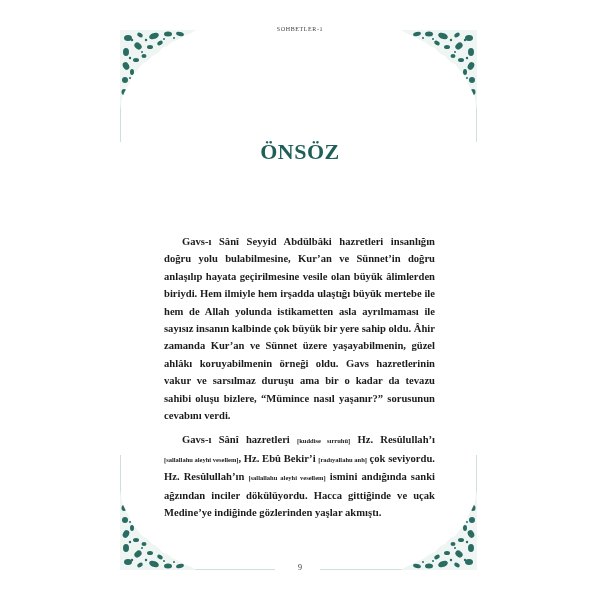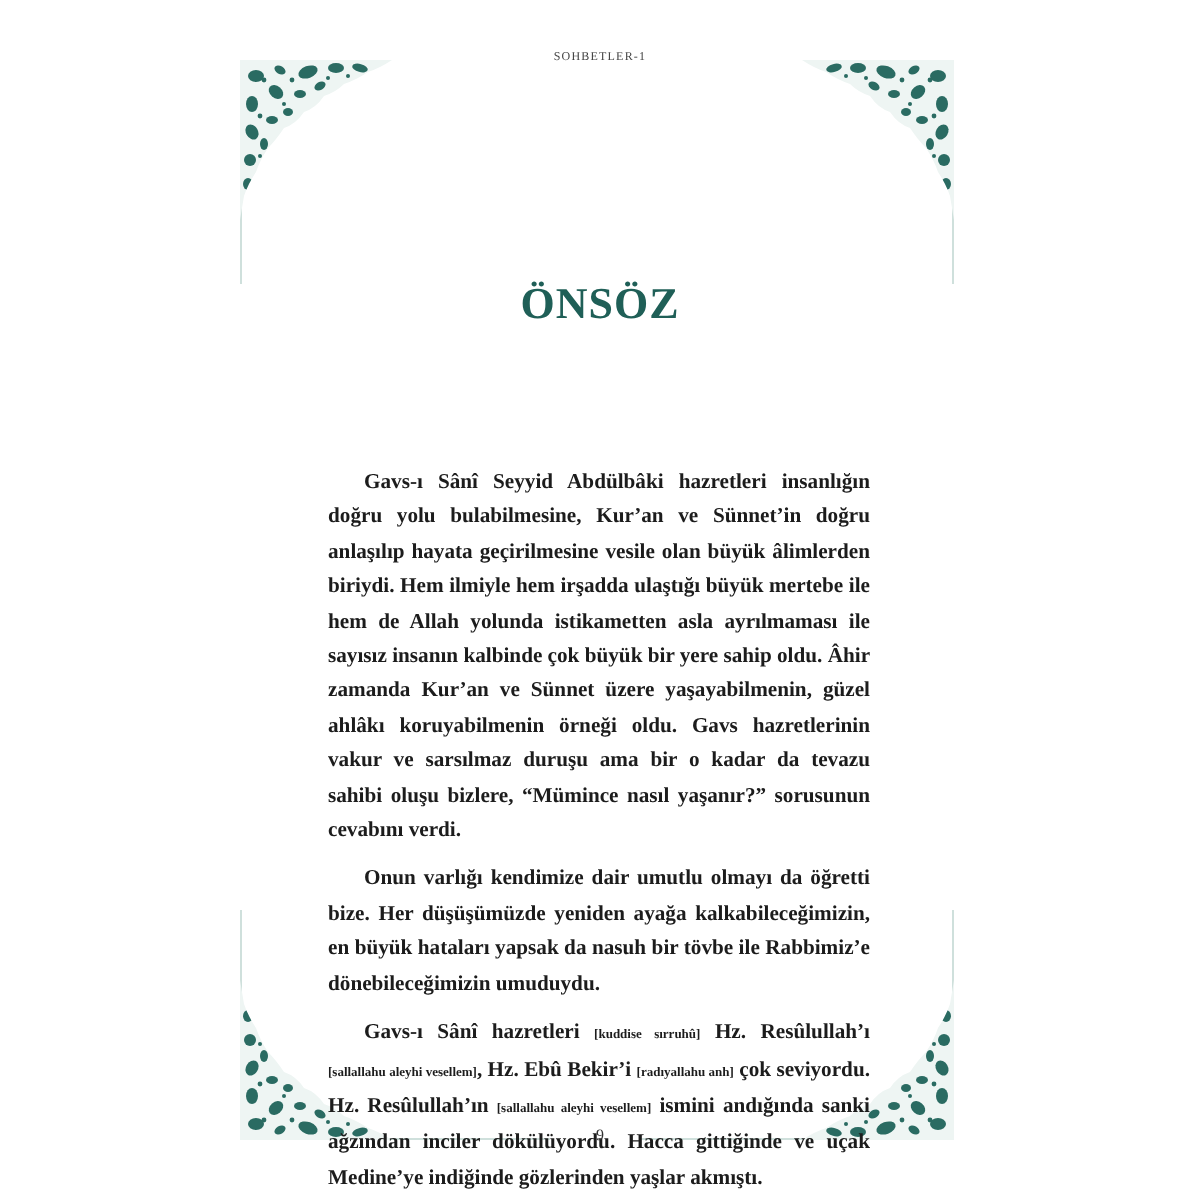--- a/index.html
+++ b/index.html
@@ -239,22 +239,19 @@
 
   <div class="running-head">SOHBETLER-1</div>
 
   <div class="chapter-title">ÖNSÖZ</div>
 
   <div class="body-text">
     <p>
       <span>Gavs-ı Sânî Seyyid Abdülbâki hazretleri insanlığın doğru yolu bulabilmesine, Kur’an ve Sünnet’in doğru anlaşılıp hayata geçirilmesine vesile olan büyük âlimlerden biriydi. Hem ilmiyle hem irşadda ulaştığı büyük mertebe ile hem de Allah yolunda istikametten asla ayrılmaması ile sayısız insanın kalbinde çok büyük bir yere sahip oldu. Âhir zamanda Kur’an ve Sünnet üzere yaşayabilmenin, güzel ahlâkı koruyabilmenin örneği oldu. Gavs hazretlerinin vakur ve sarsılmaz duruşu ama bir o kadar da tevazu sahibi oluşu bizlere, “Mümince nasıl yaşanır?” sorusunun cevabını verdi.</span>
     </p>
     <p>
-      <span>Onun varlığı kendimize dair umutlu olmayı da öğretti bize. Her düşüşümüzde yeniden ayağa kalkabileceğimizin, en büyük hataları yapsak da nasuh bir tövbe ile Rabbimiz’e dönebileceğimizin umuduydu.</span>
-    </p>
-    <p>
       <span>Gavs-ı Sânî hazretleri </span><span class="small">[kuddise sırruhû]</span><span> Hz. Resûlullah’ı </span><span class="small">[sallallahu aleyhi vesellem]</span><span>, Hz. Ebû Bekir’i </span><span class="small">[radıyallahu anh]</span><span> çok seviyordu. Hz. Resûlullah’ın </span><span class="small">[sallallahu aleyhi vesellem]</span><span> ismini andığında sanki ağzından inciler dökülüyordu. Hacca gittiğinde ve uçak Medine’ye indiğinde gözlerinden yaşlar akmıştı.</span>
     </p>
   </div>
 
   <div class="page-number">9</div>
 
 </div>
 
 </body></html>

